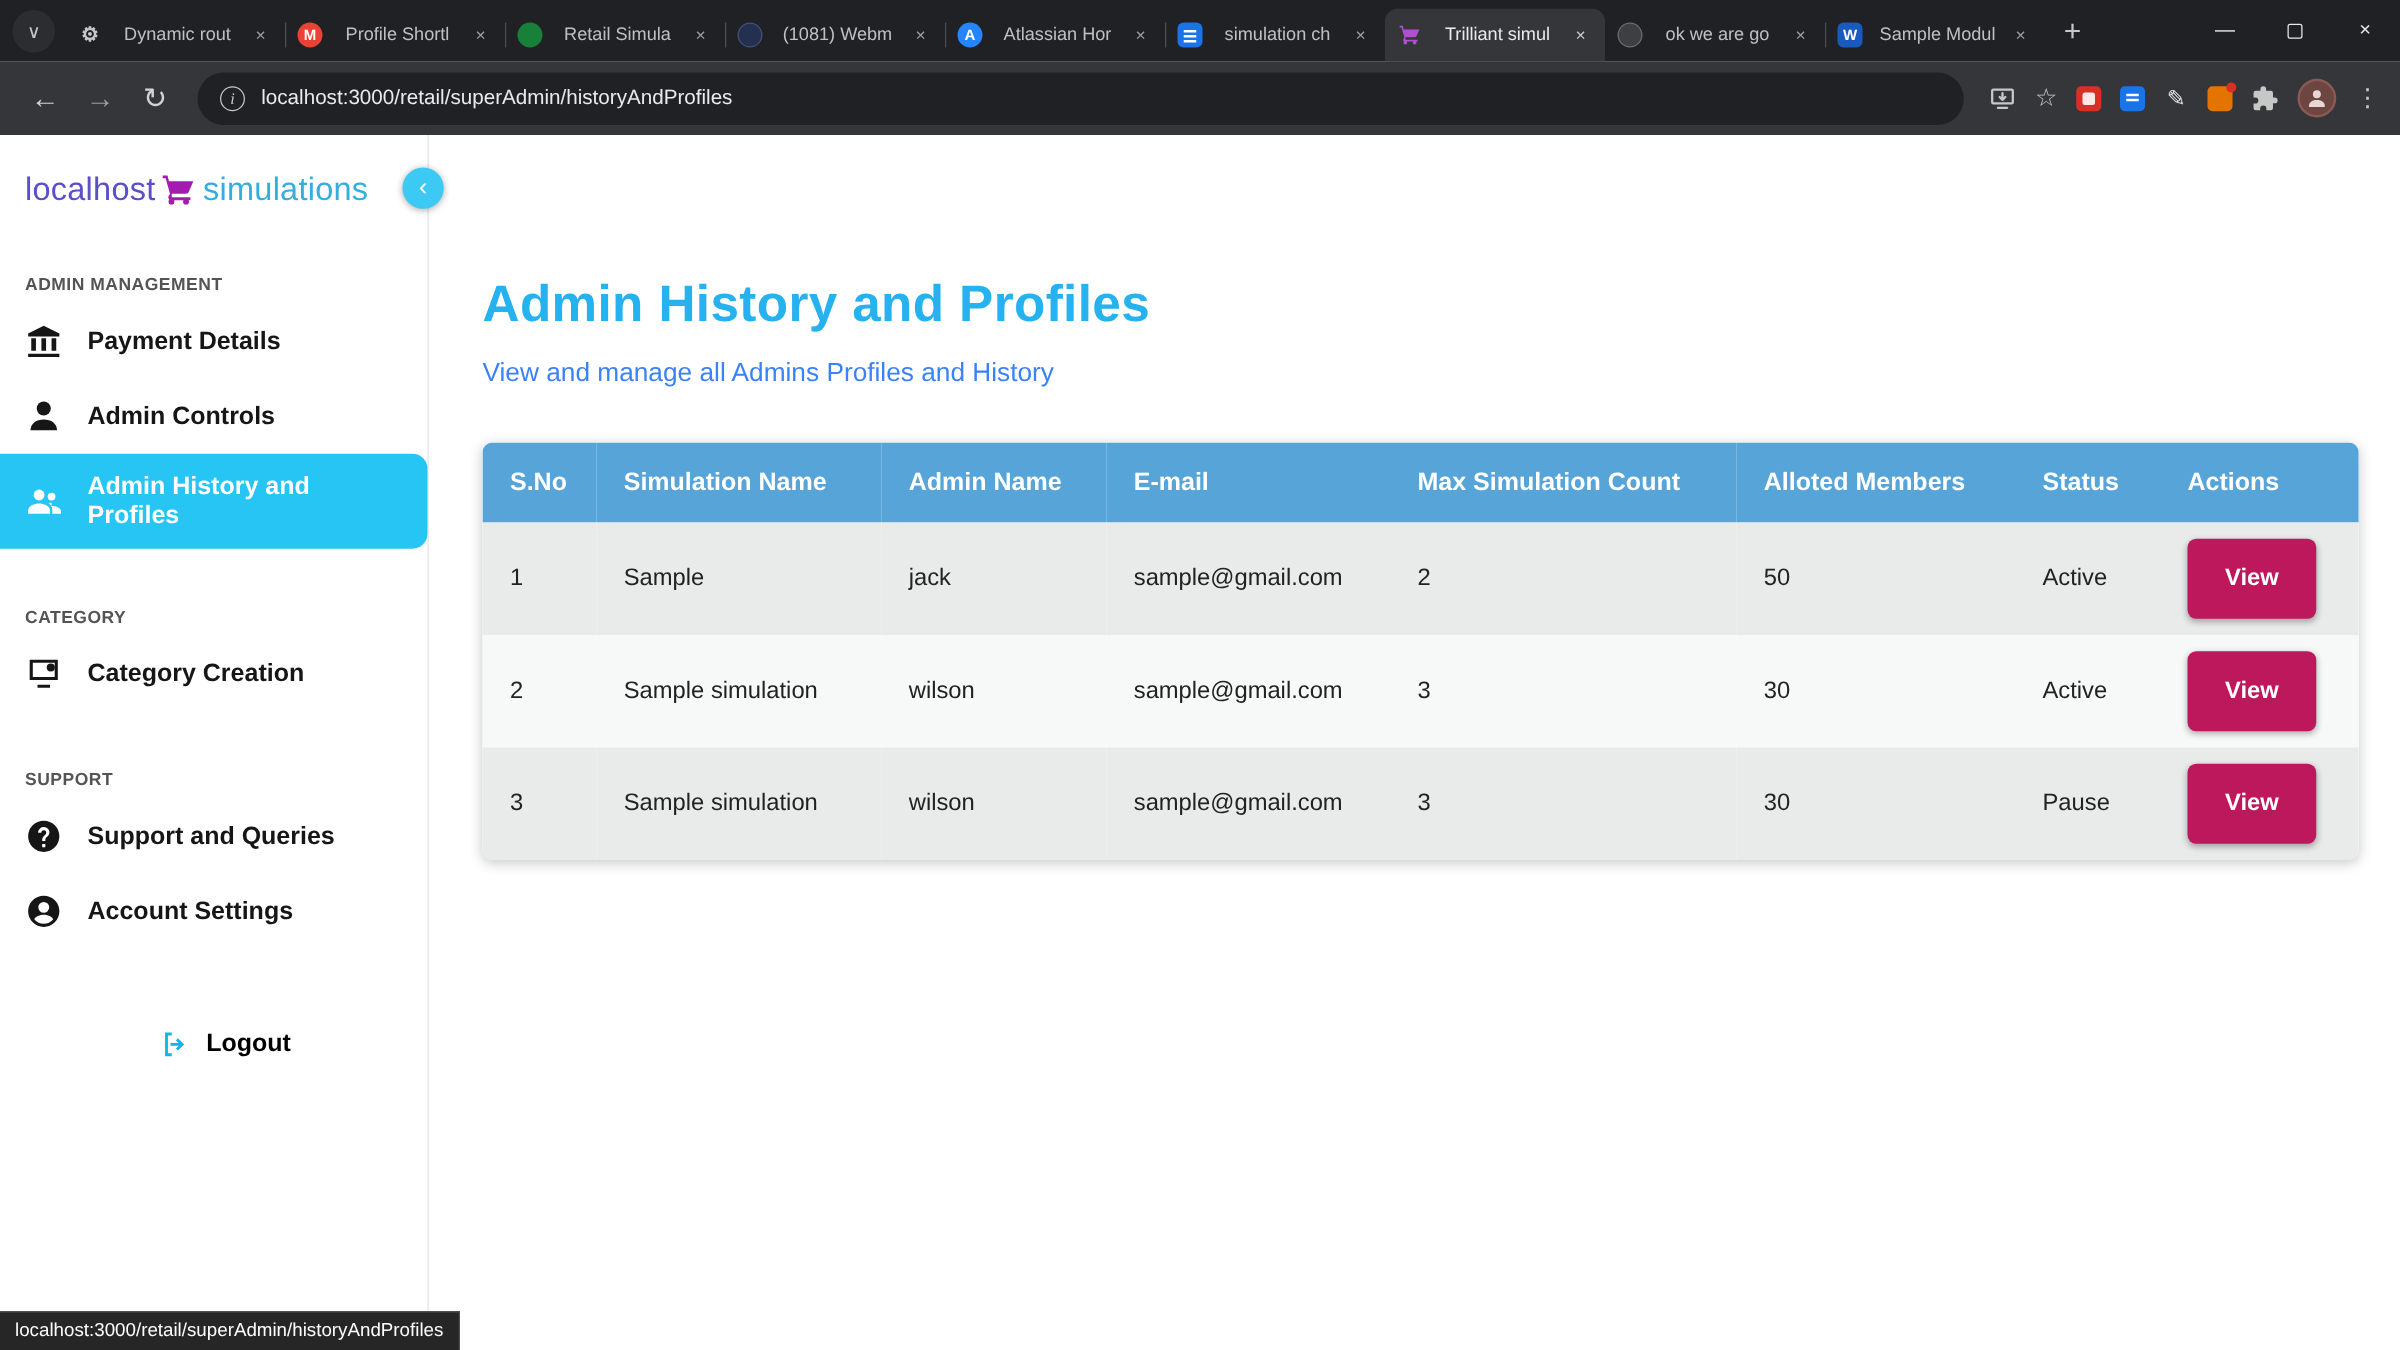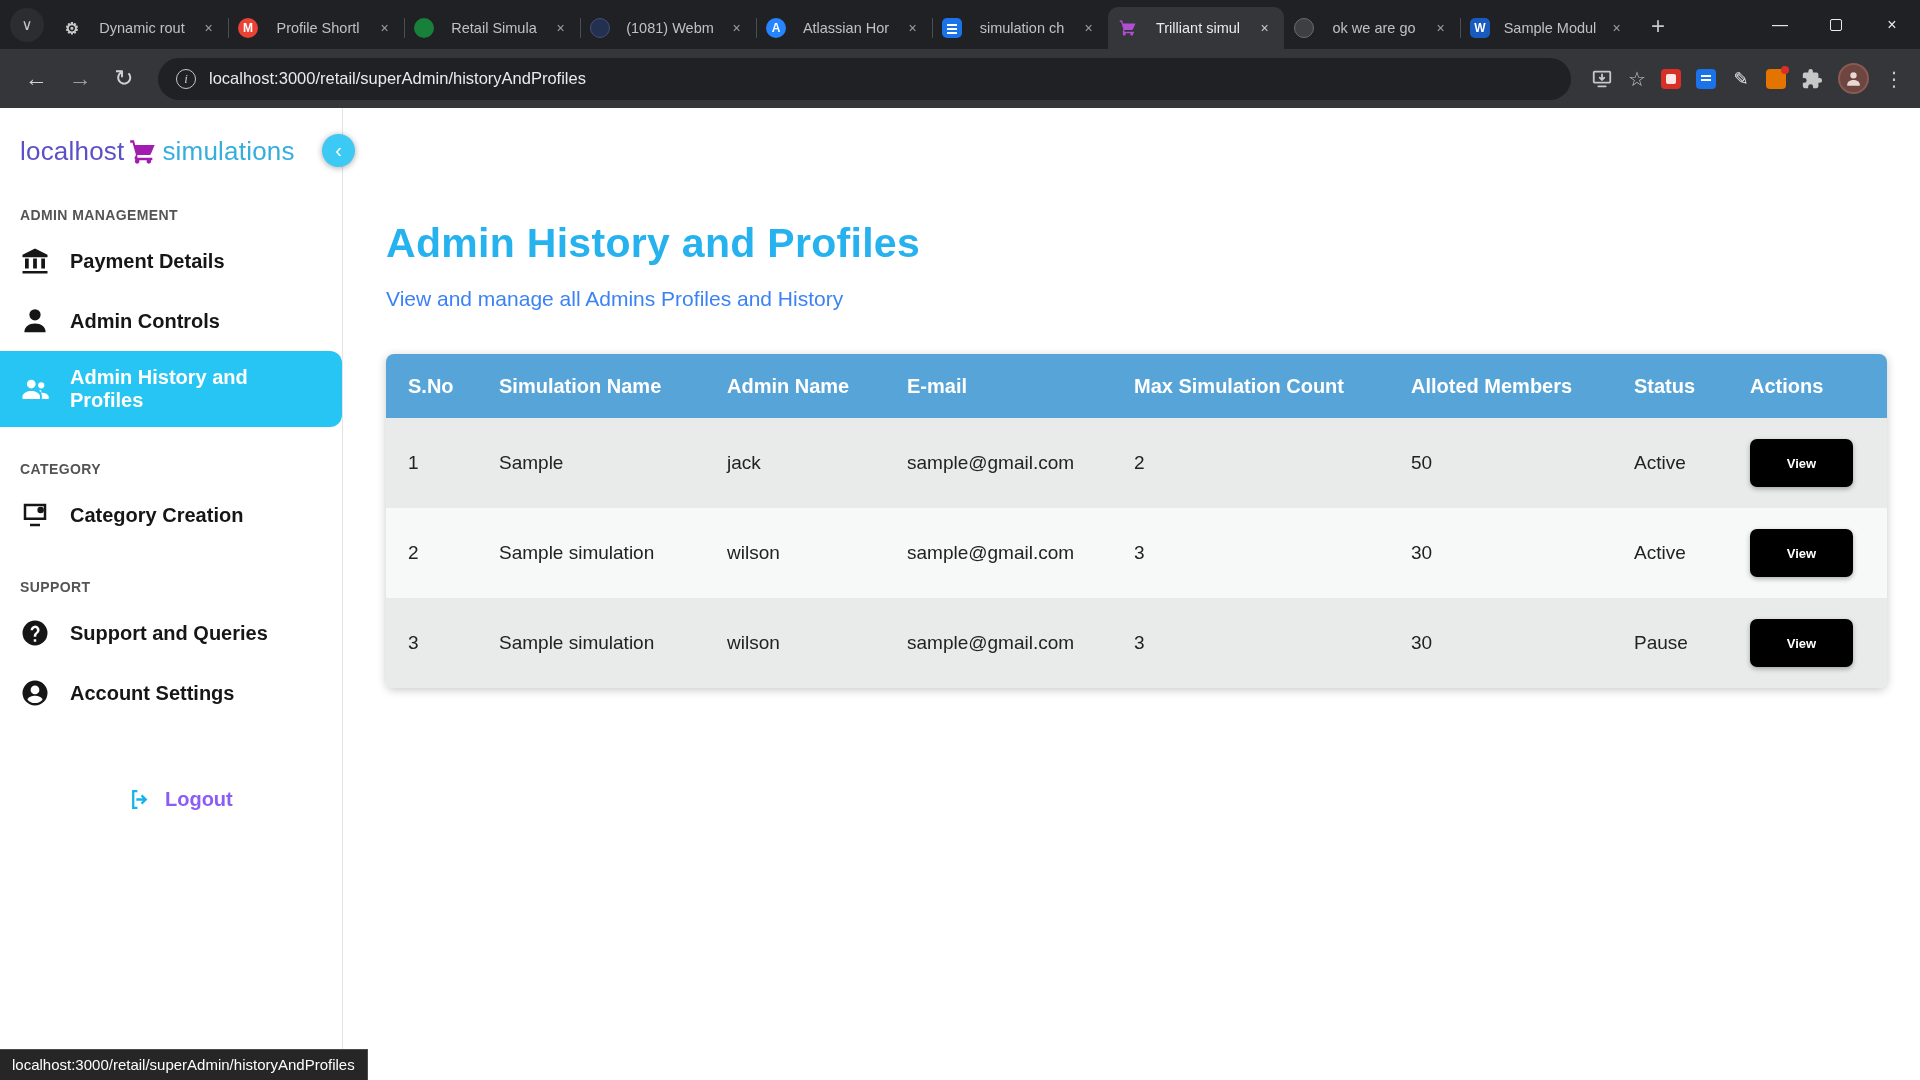--- a/index.html
+++ b/index.html
@@ -54,39 +54,39 @@
   
   .app { display:flex; height:972px; background:#fff; }
 
   .sidebar { width:343px; min-width:343px; background:#fff; border-right:1px solid #e4e4e4; position:relative; }
   .logo { display:flex; align-items:center; gap:2px; padding:28px 20px 6px; font-size:26px; font-weight:500; letter-spacing:.2px; }
   .logo .p1 { color:#5a50c8; }
   .logo .p2 { color:#35aede; }
   .logo-cart { width:28px; height:28px; margin:0 3px; flex:none; }
   .logo-cart svg { width:100%; height:100%; fill:#a21caf; }
   .collapse-btn { position:absolute; top:26px; right:-13px; width:33px; height:33px; border-radius:50%; background:#3cc9f3; color:#fff; display:flex; align-items:center; justify-content:center; font-size:20px; box-shadow:0 1px 6px rgba(0,0,0,.35); cursor:pointer; z-index:5; }
-  .section-label { margin:34px 20px 8px; font-size:14px; font-weight:bold; color:#545454; letter-spacing:.4px; }
+  .section-label { margin:46px 20px 8px; font-size:14px; font-weight:bold; color:#545454; letter-spacing:.4px; }
   .nav-item { display:flex; align-items:center; gap:20px; padding:15px 20px; font-size:20px; font-weight:600; color:#161616; cursor:pointer; }
   .nav-item svg { width:30px; height:30px; flex:none; fill:#161616; }
   .nav-item.active { background:#27c5f4; color:#fff; border-radius:0 12px 12px 0; }
   .nav-item.active svg { fill:#fff; }
-  .logout { display:flex; align-items:center; gap:12px; margin:64px 0 0 128px; color:#8b5cf6; font-size:20px; font-weight:bold; cursor:pointer; }
+  .logout { display:flex; align-items:center; gap:12px; margin:64px 0 0 128px; color:#000000; font-size:20px; font-weight:bold; cursor:pointer; }
   .logout svg { width:25px; height:25px; stroke:#14b4ea; fill:none; stroke-width:2.2; }
 
   .main { flex:1; padding:112px 0 0 43px; }
   .page-title { font-size:41px; font-weight:800; color:#25b2ef; margin:0 0 20px; letter-spacing:.3px; }
   .page-subtitle { font-size:21px; color:#3b82f6; margin:0 0 28px; }
 
   .table-wrap { width:1501px; border-radius:8px; box-shadow:0 2px 10px rgba(0,0,0,.22); overflow:hidden; background:#fff;margin-top:43px; }
   table { width:100%; border-collapse:collapse; table-layout:fixed; }
   th { background:#57a5d8; color:#fff; text-align:left; font-size:20px; font-weight:bold; height:64px; padding:0 8px 0 22px; }
   td { font-size:19px; color:#222; height:90px; padding:0 8px 0 22px; }
   tr.row-odd td { background:#e9eaea; }
   tr.row-even td { background:#f7f8f8; }
-  .view-btn { width:103px; height:48px; background:#000000; color:#fff; border:none; border-radius:7px; font-size:13px; font-weight:bold; box-shadow:0 2px 5px rgba(0,0,0,.3); cursor:pointer; font-family:"Liberation Sans", sans-serif; }
+  .view-btn { width:103px; height:64px; background:#be185d; color:#fff; border:none; border-radius:7px; font-size:19px; font-weight:bold; box-shadow:0 2px 5px rgba(0,0,0,.3); cursor:pointer; font-family:"Liberation Sans", sans-serif; }
 
   .status-tooltip { position:absolute; left:0; bottom:0; background:#262626; color:#fdfdfd; font-size:15px; padding:6px 12px 7px; border:1px solid #4c4c4c; border-left:none; border-bottom:none; z-index:20; }
 </style>
 </head>
 <body>
 
 <div class="titlebar">
   <div class="tab-search">
     <span>∨</span>
   </div>

